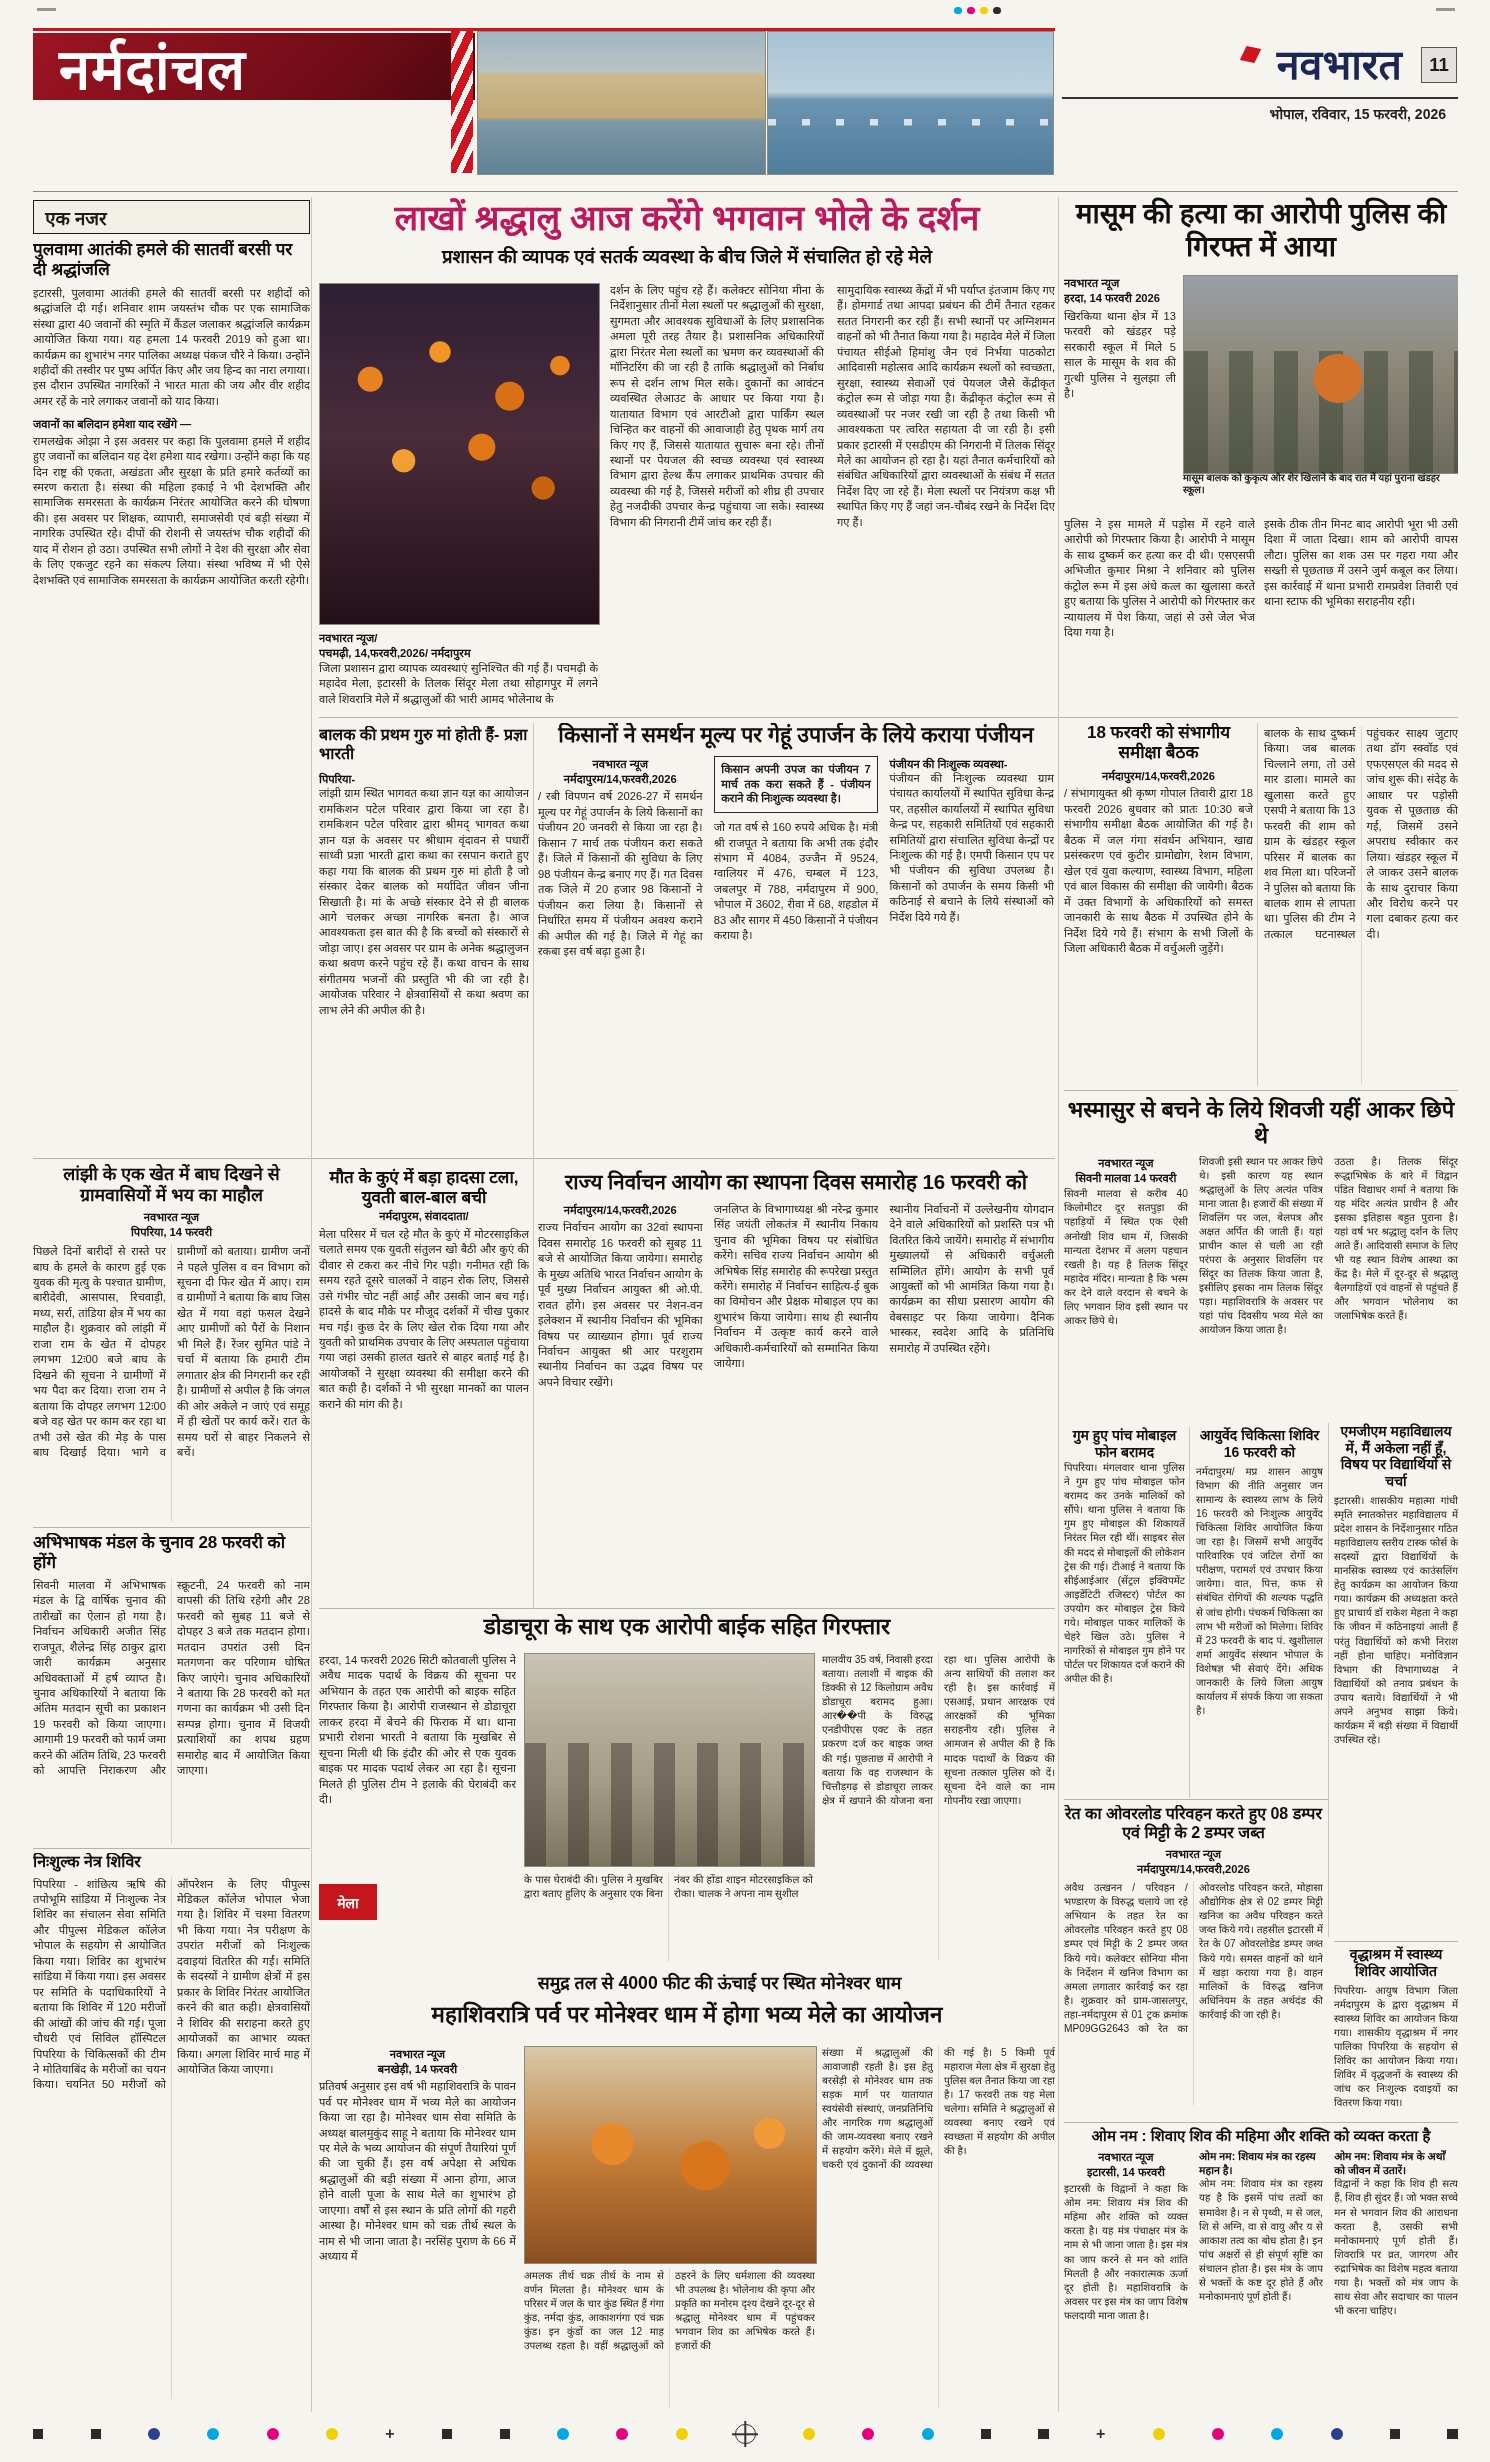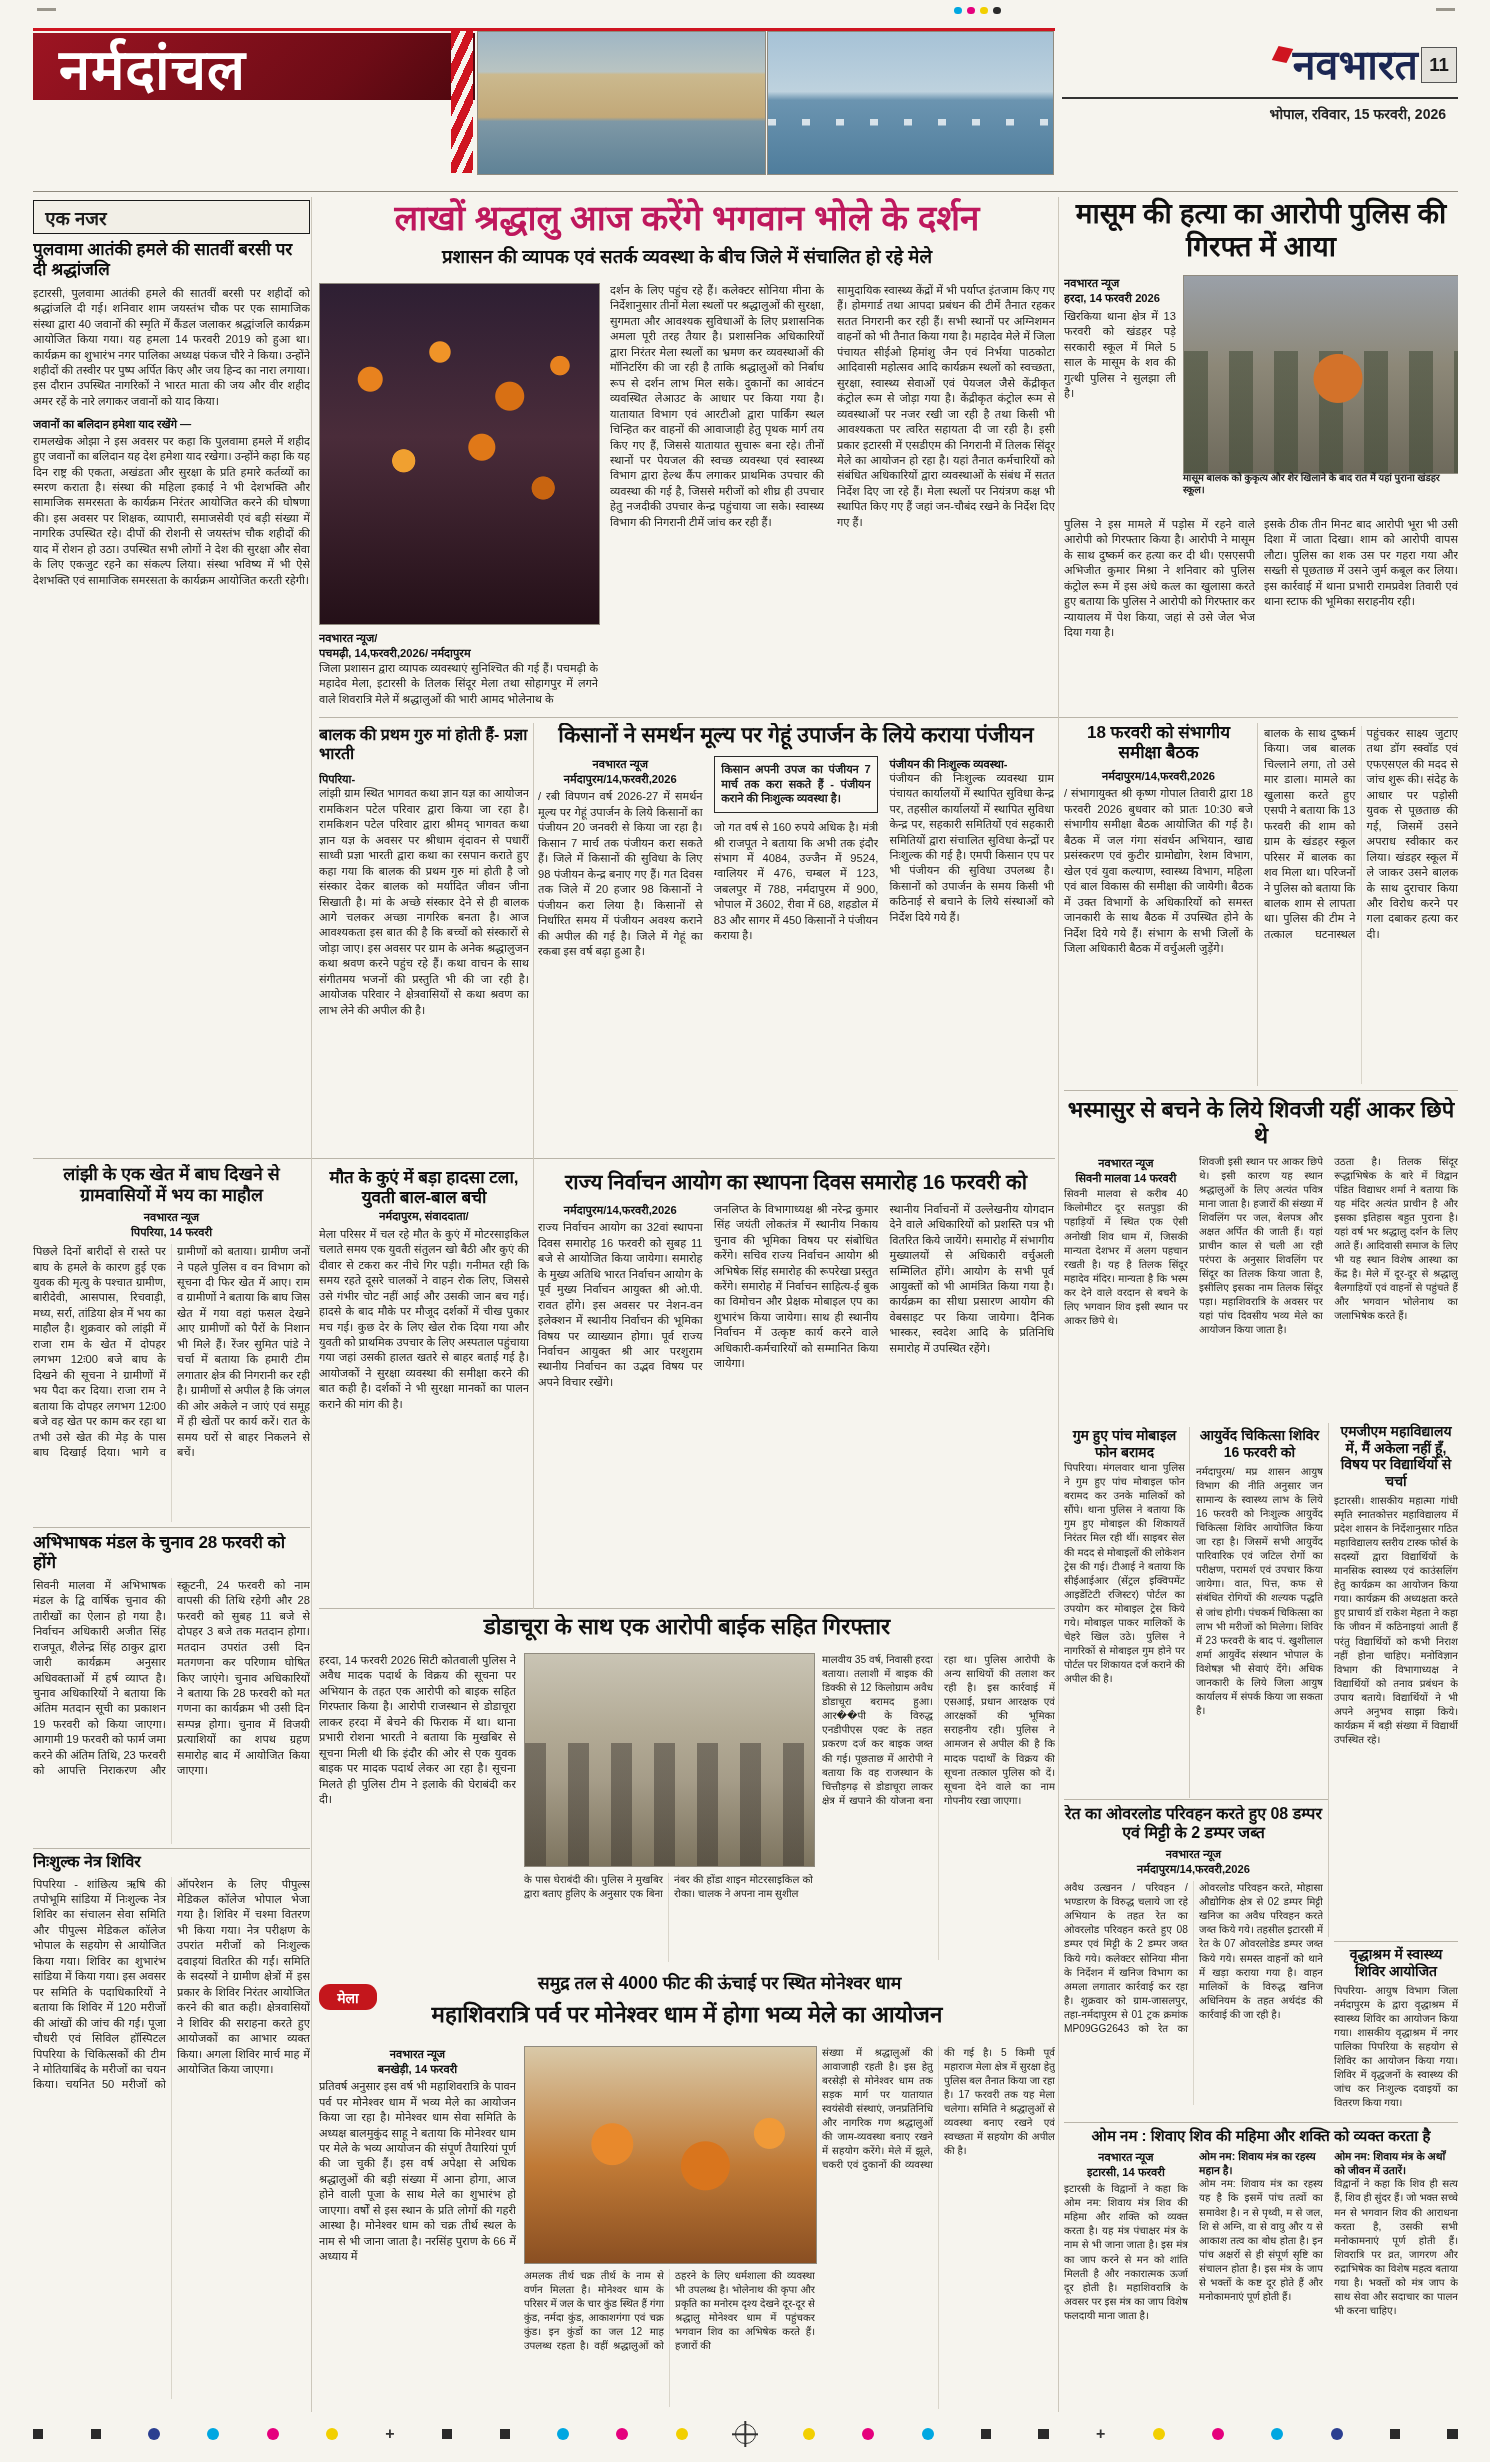--- a/index.html
+++ b/index.html
@@ -16,21 +16,21 @@
   .twocol{column-count:2;column-gap:11.2px;column-rule:0.9px solid #d9d5ca;}
   .hline{position:absolute;height:0.9px;background:#b9b4a8;}
   .vline{position:absolute;width:0.9px;background:#ccc7bb;}
   .photo{position:absolute;border:0.9px solid #8f8a7e;}
   .caption{font-size:9.8px;font-weight:bold;line-height:1.25;color:#222;}
   
   .masthead{background:linear-gradient(135deg,#9d1422 0%,#6d0c16 70%,#4d070e 100%);
             color:#fff;display:flex;align-items:center;padding-left:26px;
             font-size:56px;font-weight:bold;letter-spacing:0.9px;}
   .mast-stripe{background:repeating-linear-gradient(115deg,#cf1420 0 8.4px,#f6f4ee 8.4px 14px);}
-  .brandrow{display:flex;align-items:center;justify-content:flex-end;gap:3px;}
+  .brandrow{display:flex;align-items:center;justify-content:flex-end;gap:19px;}
   .brand{font-size:41px;font-weight:bold;color:#1b2653;line-height:1;}
   .brandflag{width:15px;height:15px;background:#cf1420;transform:rotate(12deg) skewX(-14deg);margin-bottom:20.5px;}
   .pagebox{width:34px;height:34px;border:0.9px solid #555;background:#e4e2dc;display:flex;
            align-items:center;justify-content:center;font-size:18.6px;font-weight:bold;}
   .eknazar{border:1.9px solid #1a1a1a;display:flex;align-items:center;padding-left:11.2px;
            font-size:18.6px;font-weight:bold;background:#f2efe7;}
   .melabox{background:#c4161c;color:#fff;font-weight:bold;font-size:14px;display:flex;
            align-items:center;justify-content:center;}
   .insetbox{border:1.4px solid #2a2a2a;padding:5.6px 6.5px;font-size:11.2px;font-weight:bold;
             line-height:1.3;text-align:justify;background:#f9f7f1;}
@@ -284,21 +284,21 @@
   <div class="hline" style="left:319px;top:1608px;width:736px;"></div>
 
   <div class="abs" style="left:319px;top:1614px;width:736px;height:351px;overflow:hidden;">
     <div class="hl" style="font-size:22.4px;text-align:center;">डोडाचूरा के साथ एक आरोपी बाईक सहित गिरफ्तार</div>
     <div class="abs bt" style="left:0;top:39px;width:197px;height:307px;">हरदा, 14 फरवरी 2026 सिटी कोतवाली पुलिस ने अवैध मादक पदार्थ के विक्रय की सूचना पर अभियान के तहत एक आरोपी को बाइक सहित गिरफ्तार किया है। आरोपी राजस्थान से डोडाचूरा लाकर हरदा में बेचने की फिराक में था। थाना प्रभारी रोशना भारती ने बताया कि मुखबिर से सूचना मिली थी कि इंदौर की ओर से एक युवक बाइक पर मादक पदार्थ लेकर आ रहा है। सूचना मिलते ही पुलिस टीम ने इलाके की घेराबंदी कर दी।</div>
     <div class="photo ph-group" style="left:205px;top:39px;width:289px;height:212px;"></div>
     <div class="abs bt twocol" style="left:205px;top:259px;width:289px;height:89px;font-size:10.2px;">के पास घेराबंदी की। पुलिस ने मुखबिर द्वारा बताए हुलिए के अनुसार एक बिना नंबर की होंडा शाइन मोटरसाइकिल को रोका। चालक ने अपना नाम सुशील</div>
     <div class="abs bt twocol" style="left:503px;top:39px;width:233px;height:307px;font-size:10.2px;">मालवीय 35 वर्ष, निवासी हरदा बताया। तलाशी में बाइक की डिक्की से 12 किलोग्राम अवैध डोडाचूरा बरामद हुआ। आर��पी के विरुद्ध एनडीपीएस एक्ट के तहत प्रकरण दर्ज कर बाइक जब्त की गई। पूछताछ में आरोपी ने बताया कि वह राजस्थान के चित्तौड़गढ़ से डोडाचूरा लाकर क्षेत्र में खपाने की योजना बना रहा था। पुलिस आरोपी के अन्य साथियों की तलाश कर रही है। इस कार्रवाई में एसआई, प्रधान आरक्षक एवं आरक्षकों की भूमिका सराहनीय रही। पुलिस ने आमजन से अपील की है कि मादक पदार्थों के विक्रय की सूचना तत्काल पुलिस को दें। सूचना देने वाले का नाम गोपनीय रखा जाएगा।</div>
   </div>
 
-  <div class="abs melabox" style="left:319px;top:1984px;width:58px;height:26px;border-radius:11px;">
+  <div class="abs melabox" style="left:319px;top:1884px;width:58px;height:36px;">
     <span>मेला</span>
   </div>
   <div class="abs hl" style="left:384px;top:1973px;width:671px;font-size:17.7px;text-align:center;">समुद्र तल से 4000 फीट की ऊंचाई पर स्थित मोनेश्वर धाम</div>
   <div class="abs hl" style="left:319px;top:2002px;width:736px;font-size:22.4px;text-align:center;">महाशिवरात्रि पर्व पर मोनेश्वर धाम में होगा भव्य मेले का आयोजन</div>
 
   <div class="abs" style="left:319px;top:2038px;width:736px;height:374px;overflow:hidden;">
     <div class="abs" style="left:0;top:7.5px;width:197px;height:363px;overflow:hidden;">
       <div class="byl byl-c">नवभारत न्यूज</div>
       <div class="byl byl-c" style="margin-bottom:3.7px;">बनखेड़ी, 14 फरवरी</div>
       <div class="bt">प्रतिवर्ष अनुसार इस वर्ष भी महाशिवरात्रि के पावन पर्व पर मोनेश्वर धाम में भव्य मेले का आयोजन किया जा रहा है। मोनेश्वर धाम सेवा समिति के अध्यक्ष बालमुकुंद साहू ने बताया कि मोनेश्वर धाम पर मेले के भव्य आयोजन की संपूर्ण तैयारियां पूर्ण की जा चुकी हैं। इस वर्ष अपेक्षा से अधिक श्रद्धालुओं की बड़ी संख्या में आना होगा, आज होने वाली पूजा के साथ मेले का शुभारंभ हो जाएगा। वर्षों से इस स्थान के प्रति लोगों की गहरी आस्था है। मोनेश्वर धाम को चक्र तीर्थ स्थल के नाम से भी जाना जाता है। नरसिंह पुराण के 66 में अध्याय में</div>

